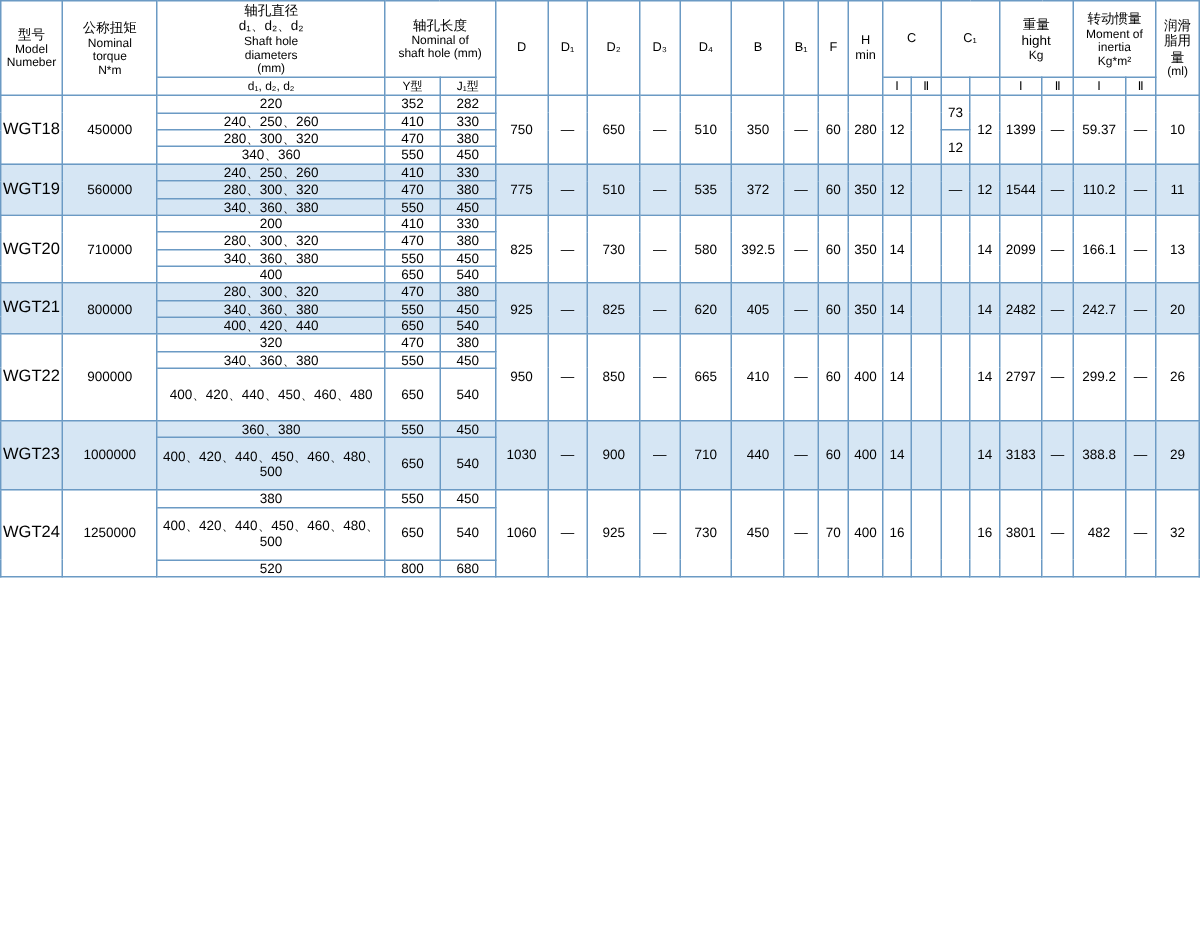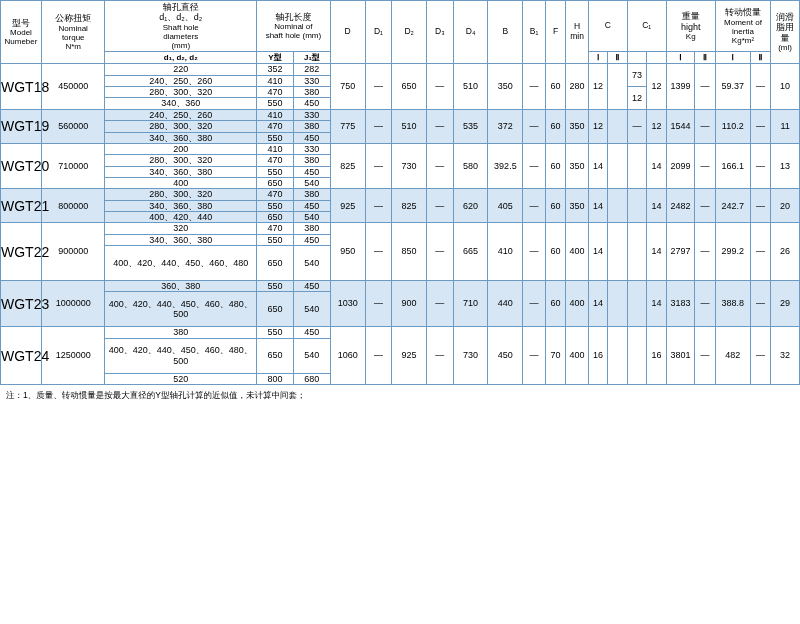--- a/index.html
+++ b/index.html
@@ -26,24 +26,24 @@
     line-height:1.15;
     color:#000;
   }
   thead td{
     background:#ffffff;
     font-size:8.5px;
     padding:1px 1px;
   }
   .hdr-cn{font-size:9px;}
   .hdr-en{font-size:8px;}
-  .sub{font-size:8px;font-weight:bold;}
+  .sub{font-size:8px;}
   .row-alt td{background:#d6e6f4;}
   .row-white td{background:#ffffff;}
-  .model{font-size:14px;}
+  .model{font-size:11px;}
   .notes{
     font-size:8.5px;
     line-height:1.45;
     padding:4px 6px 0 6px;
     color:#000;
   }
   .notes div{white-space:nowrap;}
 </style>
 </head>
 <body>
@@ -399,14 +399,13 @@
     <tr class="row-white">
       <td>520</td>
       <td>800</td>
       <td>680</td>
     </tr>
 
   </tbody>
 </table>
 
 <div class="notes">
-  <div>注：1、质量、转动惯量是按最大直径的Y型轴孔计算的近似值，未计算中间套；</div>
 </div>
 
 </body></html>

